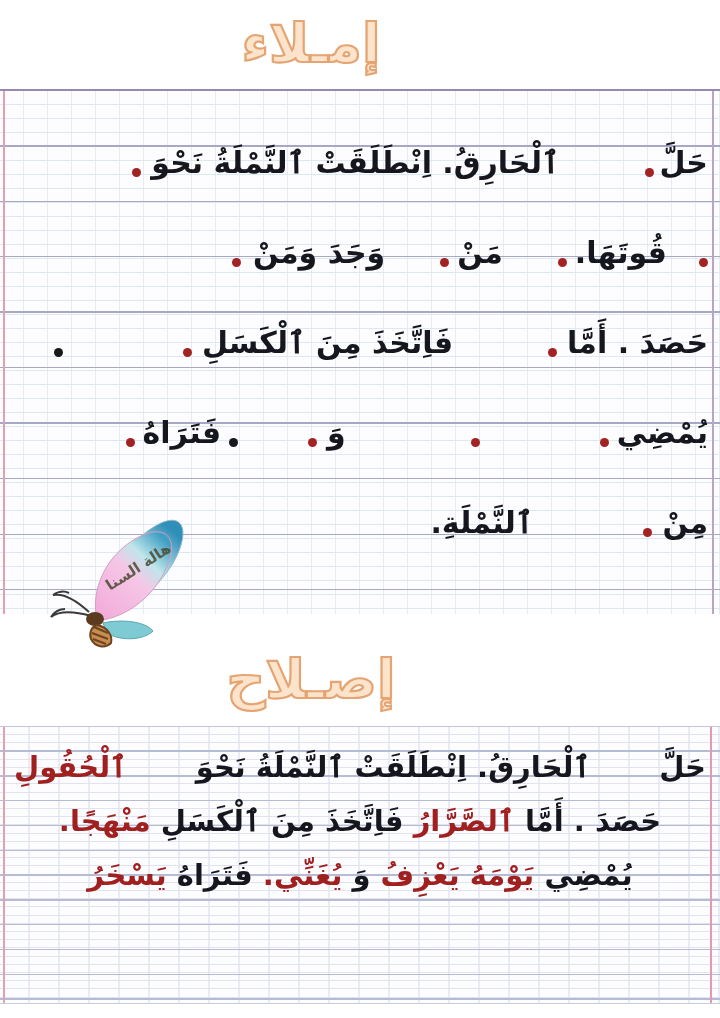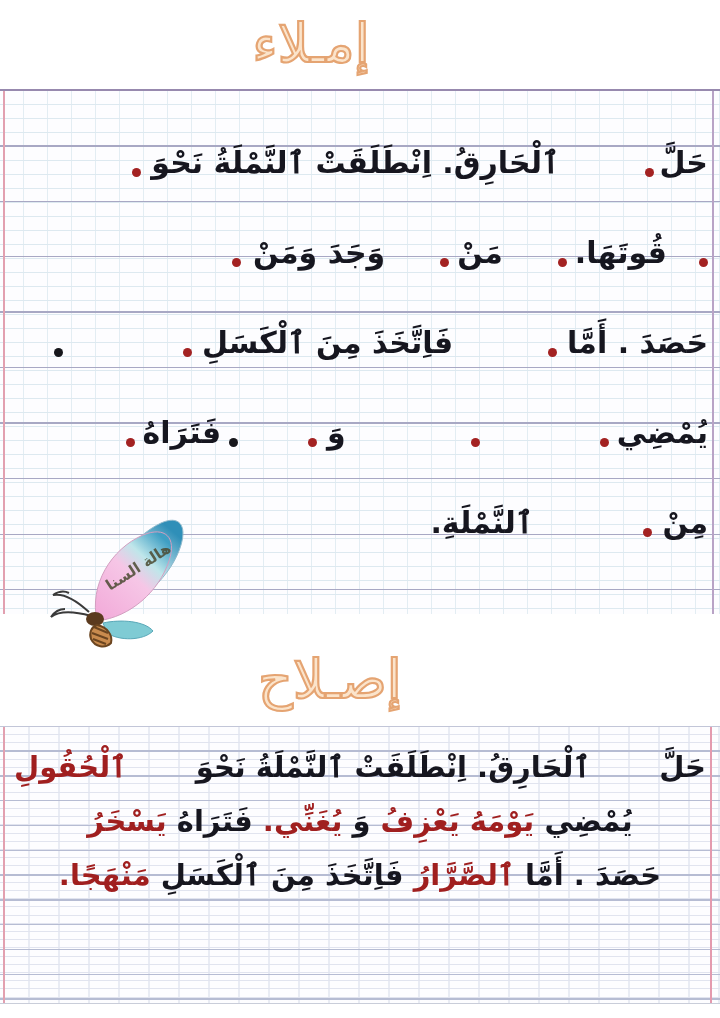--- a/index.html
+++ b/index.html
@@ -2,26 +2,26 @@
 <html lang="ar"><head>
 <meta charset="utf-8">
 <style>
   html,body{margin:0;padding:0;}
   body{
     width:720px;height:1018px;position:relative;background:#ffffff;
     font-family:"DejaVu Sans",sans-serif;overflow:hidden;
   }
   .title{
     position:absolute;left:0;width:622px;text-align:center;
-    font-size:54px;font-weight:normal;letter-spacing:1px;
+    font-size:54px;font-weight:bold;letter-spacing:1px;
     color:#fbe4cb;-webkit-text-stroke:2.2px #e5a472;text-stroke:2.2px #e5a472;
     direction:rtl;
   }
   #title-imla{top:12px;}
-  #title-islah{top:648px;padding-left:19px;}
+  #title-islah{top:648px;}
   .paper{position:absolute;left:0;width:720px;background:#fdfdff;}
   #paper-imla{
     top:89px;height:523px;
     border-top:2.5px solid #9789ae;
     background-image:
       repeating-linear-gradient(180deg, transparent 0, transparent 54px, #a8a8c4 54px, #a8a8c4 55.5px),
       repeating-linear-gradient(180deg, transparent 0, transparent 12.8px, #dde9f0 12.8px, #dde9f0 14px),
       repeating-linear-gradient(90deg, transparent 0, transparent 22.8px, #e3edf3 22.8px, #e3edf3 24px);
   }
   #paper-islah{
@@ -169,15 +169,15 @@
   <div class="margin-line margin-left"></div>
   <div class="margin-line margin-right"></div>
 </div>
 
 <div id="islah-lines">
     <div class="islah-line justify">
       <span class="black">حَلَّ</span>
       <span class="black">ٱلْحَارِقُ. اِنْطَلَقَتْ ٱلنَّمْلَةُ نَحْوَ</span>
       <span class="red">ٱلْحُقُولِ</span>
     </div>
+    <div class="islah-line center"><span class="black">حَصَدَ . أَمَّا</span> <span class="red">ٱلصَّرَّارُ</span> <span class="black">فَاِتَّخَذَ مِنَ ٱلْكَسَلِ</span> <span class="red">مَنْهَجًا.</span></div>
     <div class="islah-line center"><span class="black">يُمْضِي</span> <span class="red">يَوْمَهُ يَعْزِفُ</span> <span class="black">وَ</span> <span class="red">يُغَنِّي.</span> <span class="black">فَتَرَاهُ</span> <span class="red">يَسْخَرُ</span></div>
-    <div class="islah-line center"><span class="black">حَصَدَ . أَمَّا</span> <span class="red">ٱلصَّرَّارُ</span> <span class="black">فَاِتَّخَذَ مِنَ ٱلْكَسَلِ</span> <span class="red">مَنْهَجًا.</span></div>
   </div>
 
 </body></html>

